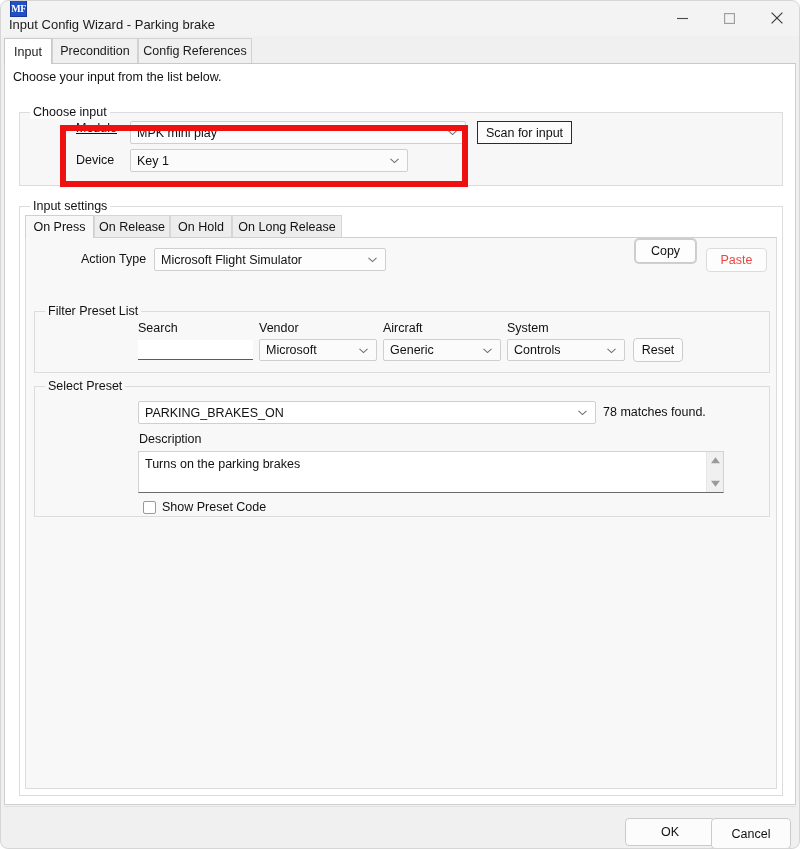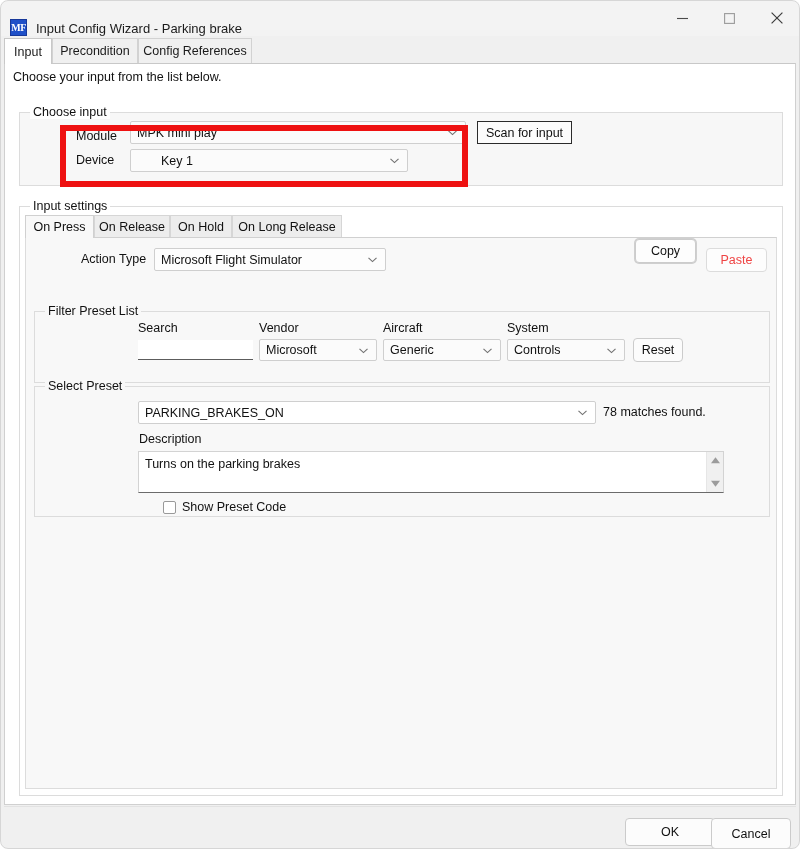--- a/index.html
+++ b/index.html
@@ -35,21 +35,22 @@
     box-sizing: border-box;
   }
 
   
   .titlebar {
     position: absolute;
     left: 0; top: 0;
     width: 800px; height: 36px;
     background: #f3f3f3;
     display: flex;
-    align-items: flex-end;
+    align-items: flex-start;
+    flex-direction: column;
   }
   .app-icon {
     width: 17px; height: 17px;
     margin-left: 10px;
     background: #1f50c8;
     border: 1px solid #17389a;
     box-sizing: border-box;
     display: flex;
     align-items: center;
     justify-content: center;
@@ -355,32 +356,32 @@
     </div>
   </div>
 
   <div class="panel">
 
     <div class="intro">Choose your input from the list below.</div>
 
     <div class="group" style="left:14px; top:48px; width:764px; height:74px;">
       <div class="group-title">Choose input</div>
 
-      <div class="lbl" style="left:56px; top:16px;">Module</div>
+      <div class="lbl" style="left:56px; top:8px;text-decoration:underline;">Module</div>
       <div class="combo" style="left:110px; top:8px; width:336px; height:23px;">
         <div class="val">MPK mini play</div>
         <div class="chev">
           <svg width="11" height="11" viewBox="0 0 11 11">
               <polyline points="1.5,3.8 5.5,7.6 9.5,3.8" fill="none" stroke="#707070" stroke-width="1.1"></polyline>
             </svg>
         </div>
       </div>
 
       <div class="lbl" style="left:56px; top:40px;">Device</div>
-      <div class="combo" style="left:110px; top:36px; width:278px; height:23px;padding-left:24px;">
+      <div class="combo" style="left:110px; top:36px; width:278px; height:23px;">
         <div class="val">Key 1</div>
         <div class="chev">
           <svg width="11" height="11" viewBox="0 0 11 11">
               <polyline points="1.5,3.8 5.5,7.6 9.5,3.8" fill="none" stroke="#707070" stroke-width="1.1"></polyline>
             </svg>
         </div>
       </div>
 
       <div class="btn square" style="left:457px; top:8px; width:95px; height:23px;">
         <span>Scan for input</span>
@@ -418,21 +419,21 @@
         </div>
 
         <div class="btn focused" style="left:609px; top:1px; width:61px; height:24px;">
           <span>Copy</span>
         </div>
         <div class="btn disabled" style="left:680px; top:10px; width:61px; height:24px;">
           <span>Paste</span>
         </div>
 
 
-        <div class="group plain" style="left:8px; top:73px; width:736px; height:72px;">
+        <div class="group plain" style="left:8px; top:73px; width:736px; height:62px;">
           <div class="group-title onsoft">Filter Preset List</div>
 
           <div class="lbl" style="left:103px; top:9px;">Search</div>
           <input class="textinput" style="left: 103px; top: 28px; width: 115px; height: 20px; font-family: &quot;Liberation Sans&quot;, sans-serif; font-size: 12.5px; padding: 0px 3px; color: rgb(17, 17, 17);" value="">
 
           <div class="lbl" style="left:224px; top:9px;">Vendor</div>
           <div class="combo" style="left:224px; top:27px; width:118px; height:22px;">
             <div class="val">Microsoft</div>
             <div class="chev">
               <svg width="11" height="11" viewBox="0 0 11 11">
@@ -490,21 +491,21 @@
                   </svg>
               </div>
               <div class="arrow">
                 <svg width="11" height="11" viewBox="0 0 11 11">
                     <polygon points="5.5,8.8 1,2.8 10,2.8" fill="#9b9b9b"></polygon>
                   </svg>
               </div>
             </div>
           </div>
 
-          <div class="checkrow" style="left:108px; top:113px;margin-left:20px;">
+          <div class="checkrow" style="left:108px; top:113px;">
             <div class="checkbox"></div>
             <span class="lbl" style="position:static;">Show Preset Code</span>
           </div>
         </div>
 
       </div>
     </div>
 
   </div>
 

